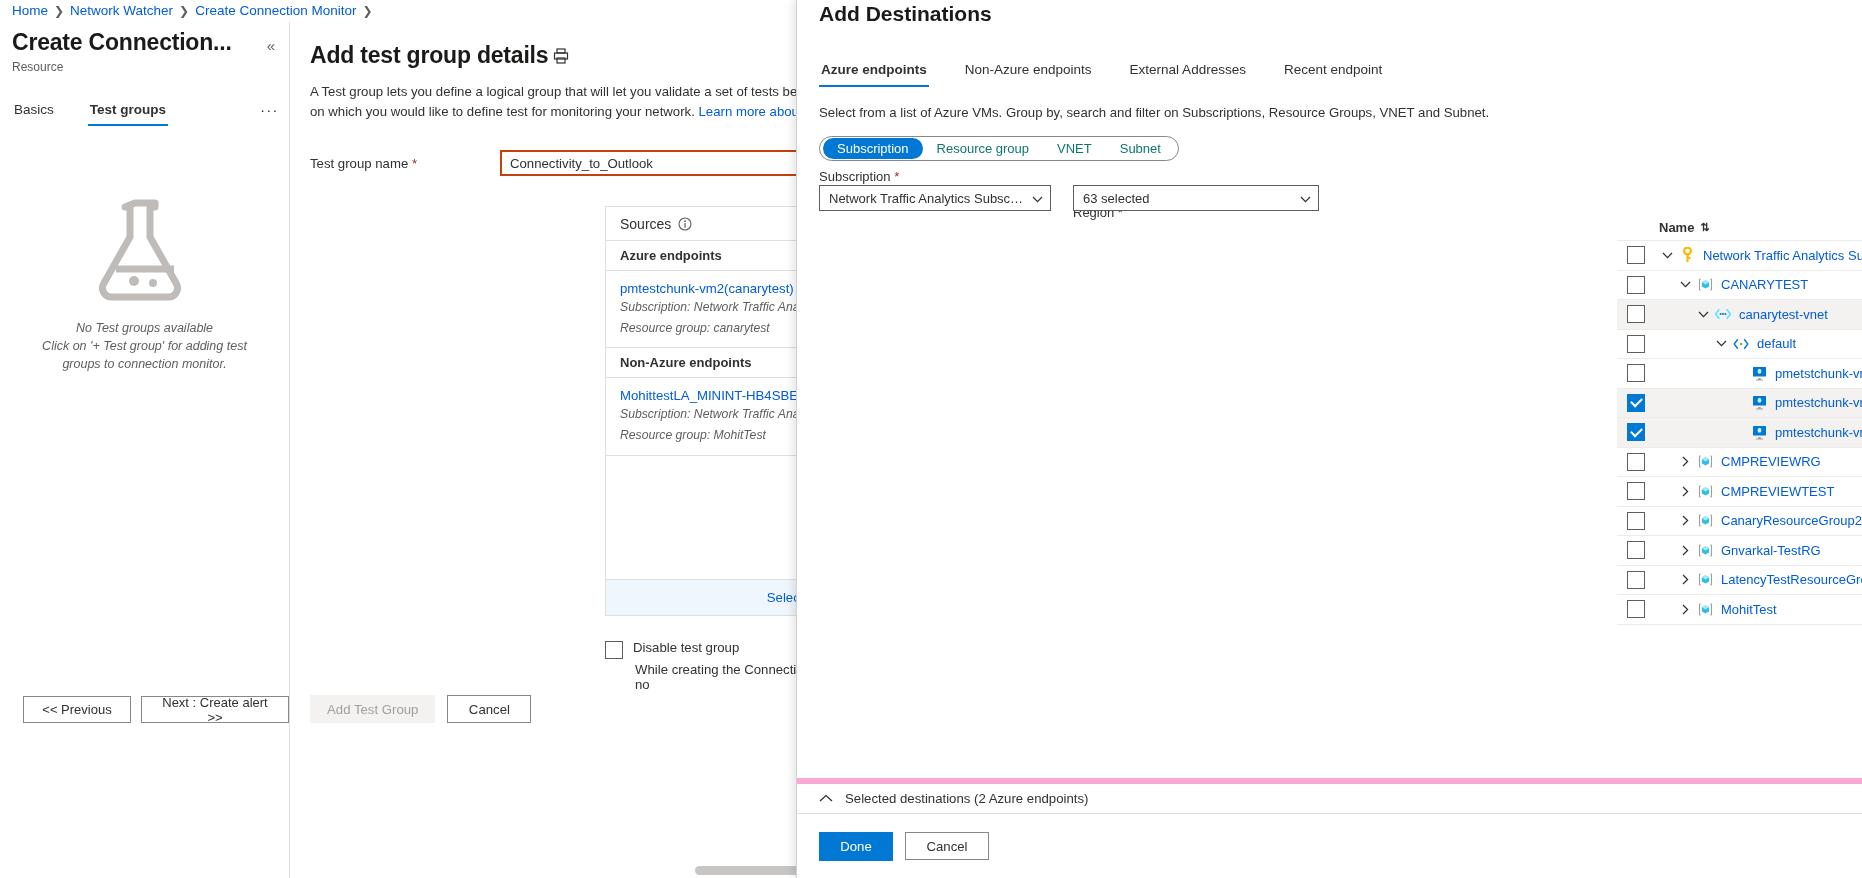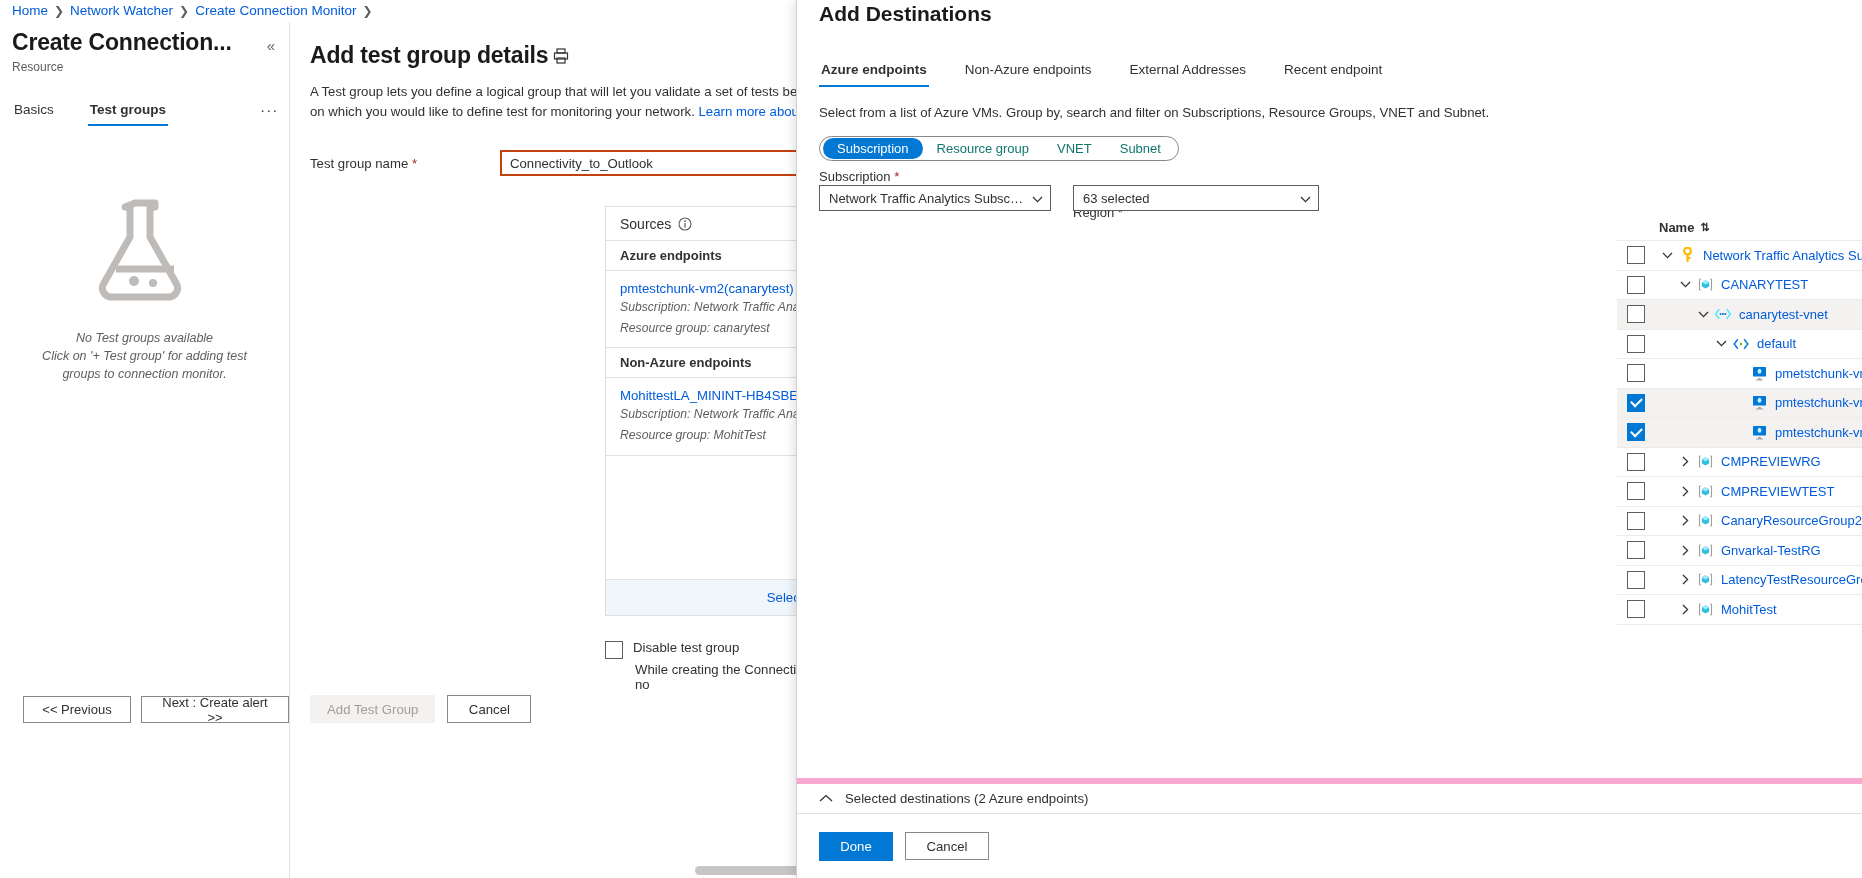--- a/index.html
+++ b/index.html
@@ -68,21 +68,21 @@
   
   .empty-state {
     position: absolute; left: 0; right: 0; top: 175px;
     display: flex; flex-direction: column; align-items: center;
   }
   .flask-icon { opacity: 0.85; }
   .es-line {
     font-size: 12.5px; color: #605e5c; font-style: italic;
     text-align: center; line-height: 1.45;
   }
-  .es-line.first { margin-top: 24px; }
+  .es-line.first { margin-top: 14px; }
 
   
   .lb-footer {
     position: absolute; left: 10px; bottom: 155px;
     display: flex; gap: 10px; margin-left: 13px;
   }
   .navbtn {
     min-width: 108px; height: 27px; padding: 0 12px;
     background: #ffffff; border: 1px solid #8a8886;
     font-size: 13px; color: #323130; cursor: pointer;

